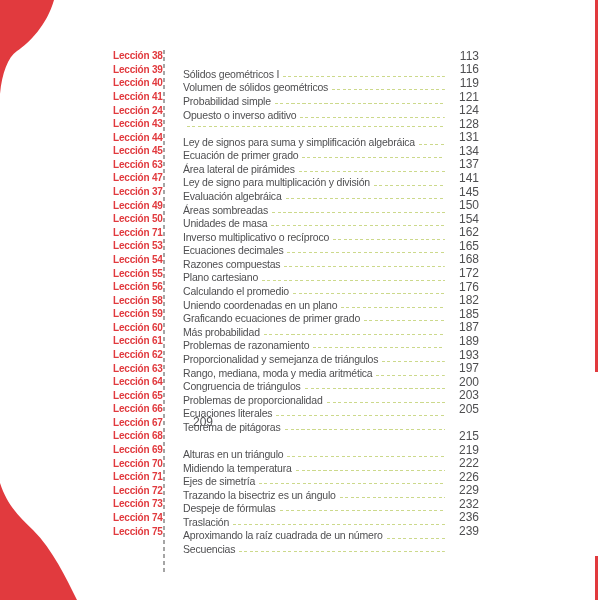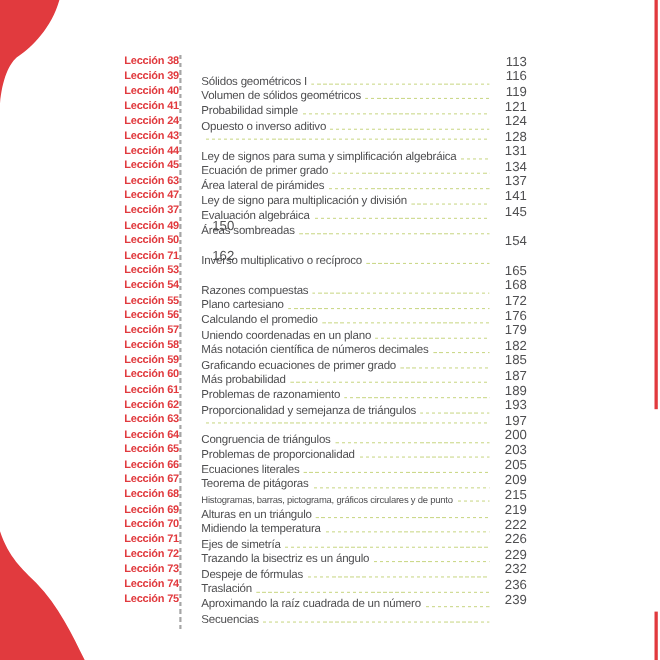--- a/index.html
+++ b/index.html
@@ -186,37 +186,45 @@
     <span class="title-wrap">
       <span class="title">Áreas sombreadas</span>
       <span class="leader"></span>
     </span>
     <span class="page-num">145</span>
   </div>
 
   <div class="toc-row">
     <span class="lesson">Lección 49</span>
     <span class="gap"></span>
+    <span class="title-wrap">
+      <span class="title">Unidades de masa</span>
+      <span class="leader"></span>
+    </span>
     <span class="page-num">150</span>
   </div>
 
   <div class="toc-row">
     <span class="lesson">Lección 50</span>
     <span class="gap"></span>
     <span class="title-wrap">
       <span class="title">Inverso multiplicativo o recíproco</span>
       <span class="leader"></span>
     </span>
     <span class="page-num">154</span>
   </div>
 
 
   <div class="toc-row">
     <span class="lesson">Lección 71</span>
     <span class="gap"></span>
+    <span class="title-wrap">
+      <span class="title">Ecuaciones decimales</span>
+      <span class="leader"></span>
+    </span>
     <span class="page-num">162</span>
   </div>
 
   <div class="toc-row">
     <span class="lesson">Lección 53</span>
     <span class="gap"></span>
     <span class="title-wrap">
       <span class="title">Razones compuestas</span>
       <span class="leader"></span>
     </span>
@@ -246,29 +254,20 @@
   <div class="toc-row">
     <span class="lesson">Lección 56</span>
     <span class="gap"></span>
     <span class="title-wrap">
       <span class="title">Uniendo coordenadas en un plano</span>
       <span class="leader"></span>
     </span>
     <span class="page-num">176</span>
   </div>
 
-  <div class="toc-row">
-    <span class="lesson">Lección 57</span>
-    <span class="gap"></span>
-    <span class="title-wrap">
-      <span class="title">Más notación científica de números decimales</span>
-      <span class="leader"></span>
-    </span>
-    <span class="page-num">179</span>
-  </div>
 
   <div class="toc-row">
     <span class="lesson">Lección 58</span>
     <span class="gap"></span>
     <span class="title-wrap">
       <span class="title">Graficando ecuaciones de primer grado</span>
       <span class="leader"></span>
     </span>
     <span class="page-num">182</span>
   </div>
@@ -300,20 +299,21 @@
       <span class="title">Proporcionalidad y semejanza de triángulos</span>
       <span class="leader"></span>
     </span>
     <span class="page-num">189</span>
   </div>
 
   <div class="toc-row">
     <span class="lesson">Lección 62</span>
     <span class="gap"></span>
     <span class="title-wrap">
+      <span class="title">Rango, mediana, moda y media aritmética</span>
       <span class="leader"></span>
     </span>
     <span class="page-num">193</span>
   </div>
 
   <div class="toc-row">
     <span class="lesson">Lección 63</span>
     <span class="gap"></span>
     <span class="title-wrap">
       <span class="title">Congruencia de triángulos</span>
@@ -348,24 +348,20 @@
     <span class="title-wrap">
       <span class="title">Teorema de pitágoras</span>
       <span class="leader"></span>
     </span>
     <span class="page-num">205</span>
   </div>
 
   <div class="toc-row">
     <span class="lesson">Lección 67</span>
     <span class="gap"></span>
-    <span class="title-wrap">
-      <span class="title tight">Histogramas, barras, pictograma, gráficos circulares y de punto</span>
-      <span class="leader"></span>
-    </span>
     <span class="page-num">209</span>
   </div>
 
   <div class="toc-row">
     <span class="lesson">Lección 68</span>
     <span class="gap"></span>
     <span class="title-wrap">
       <span class="title">Alturas en un triángulo</span>
       <span class="leader"></span>
     </span>

